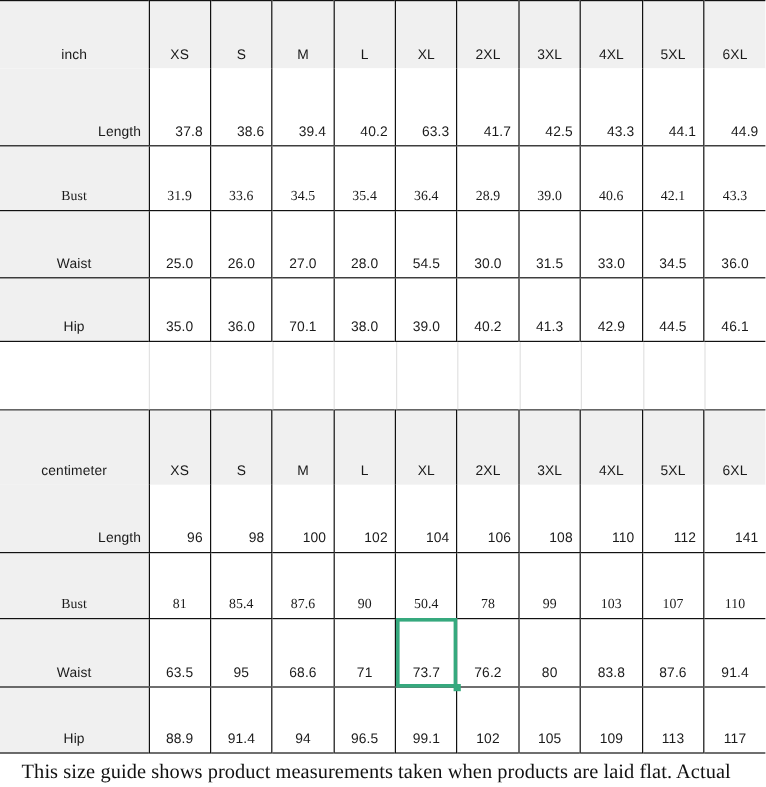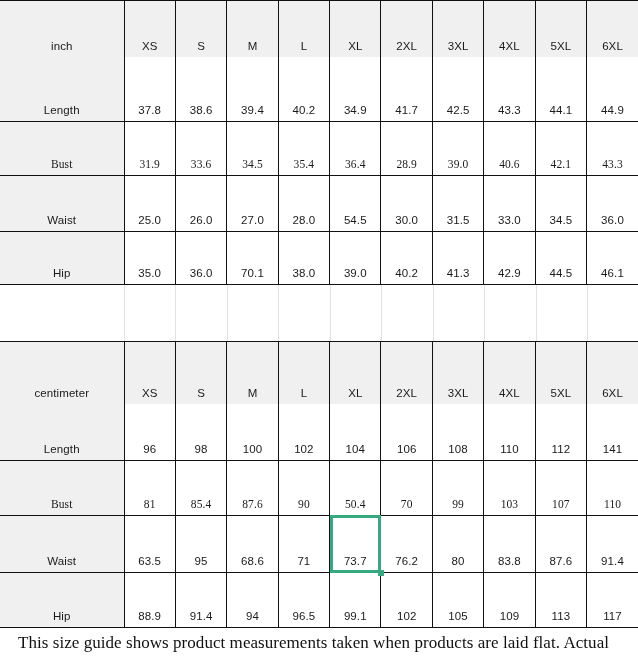--- a/index.html
+++ b/index.html
@@ -49,21 +49,21 @@
   table.sz tr > *:first-child { border-left: none; }
   table.sz tr:last-child > * { border-bottom: none; }
 
   table.sz thead th {
     background: #f0f0f0;
     height: 51px;
   }
   table.sz tbody th.rowlabel {
     background: #f0f0f0;
   }
-  table.sz tbody tr.r-length > * { height: 59px; }
+  table.sz tbody tr.r-length > * { height: 59px; text-align: right; }
   table.sz tbody tr.r-bust   > * { height: 48px; font-family: Liberation Serif, serif; }
   table.sz tbody tr.r-waist  > * { height: 50px; }
   table.sz tbody tr.r-hip    > * { height: 47px; }
 
   
   .gap-band {
     position: relative;
     height: 56px;
     width: 638px;
     background: #ffffff;
@@ -153,21 +153,21 @@
         <th>6XL</th>
       </tr>
     </thead>
     <tbody>
       <tr class="r-length">
         <th class="rowlabel">Length</th>
         <td>37.8</td>
         <td>38.6</td>
         <td>39.4</td>
         <td>40.2</td>
-        <td>34.9</td>
+        <td>63.3</td>
         <td>41.7</td>
         <td>42.5</td>
         <td>43.3</td>
         <td>44.1</td>
         <td>44.9</td>
       </tr>
       <tr class="r-bust">
         <th class="rowlabel">Bust</th>
         <td>31.9</td>
         <td>33.6</td>
@@ -265,21 +265,21 @@
         <td>112</td>
         <td>141</td>
       </tr>
       <tr class="r-bust">
         <th class="rowlabel">Bust</th>
         <td>81</td>
         <td>85.4</td>
         <td>87.6</td>
         <td>90</td>
         <td>50.4</td>
-        <td>70</td>
+        <td>78</td>
         <td>99</td>
         <td>103</td>
         <td>107</td>
         <td>110</td>
       </tr>
       <tr class="r-waist">
         <th class="rowlabel">Waist</th>
         <td>63.5</td>
         <td>95</td>
         <td>68.6</td>

